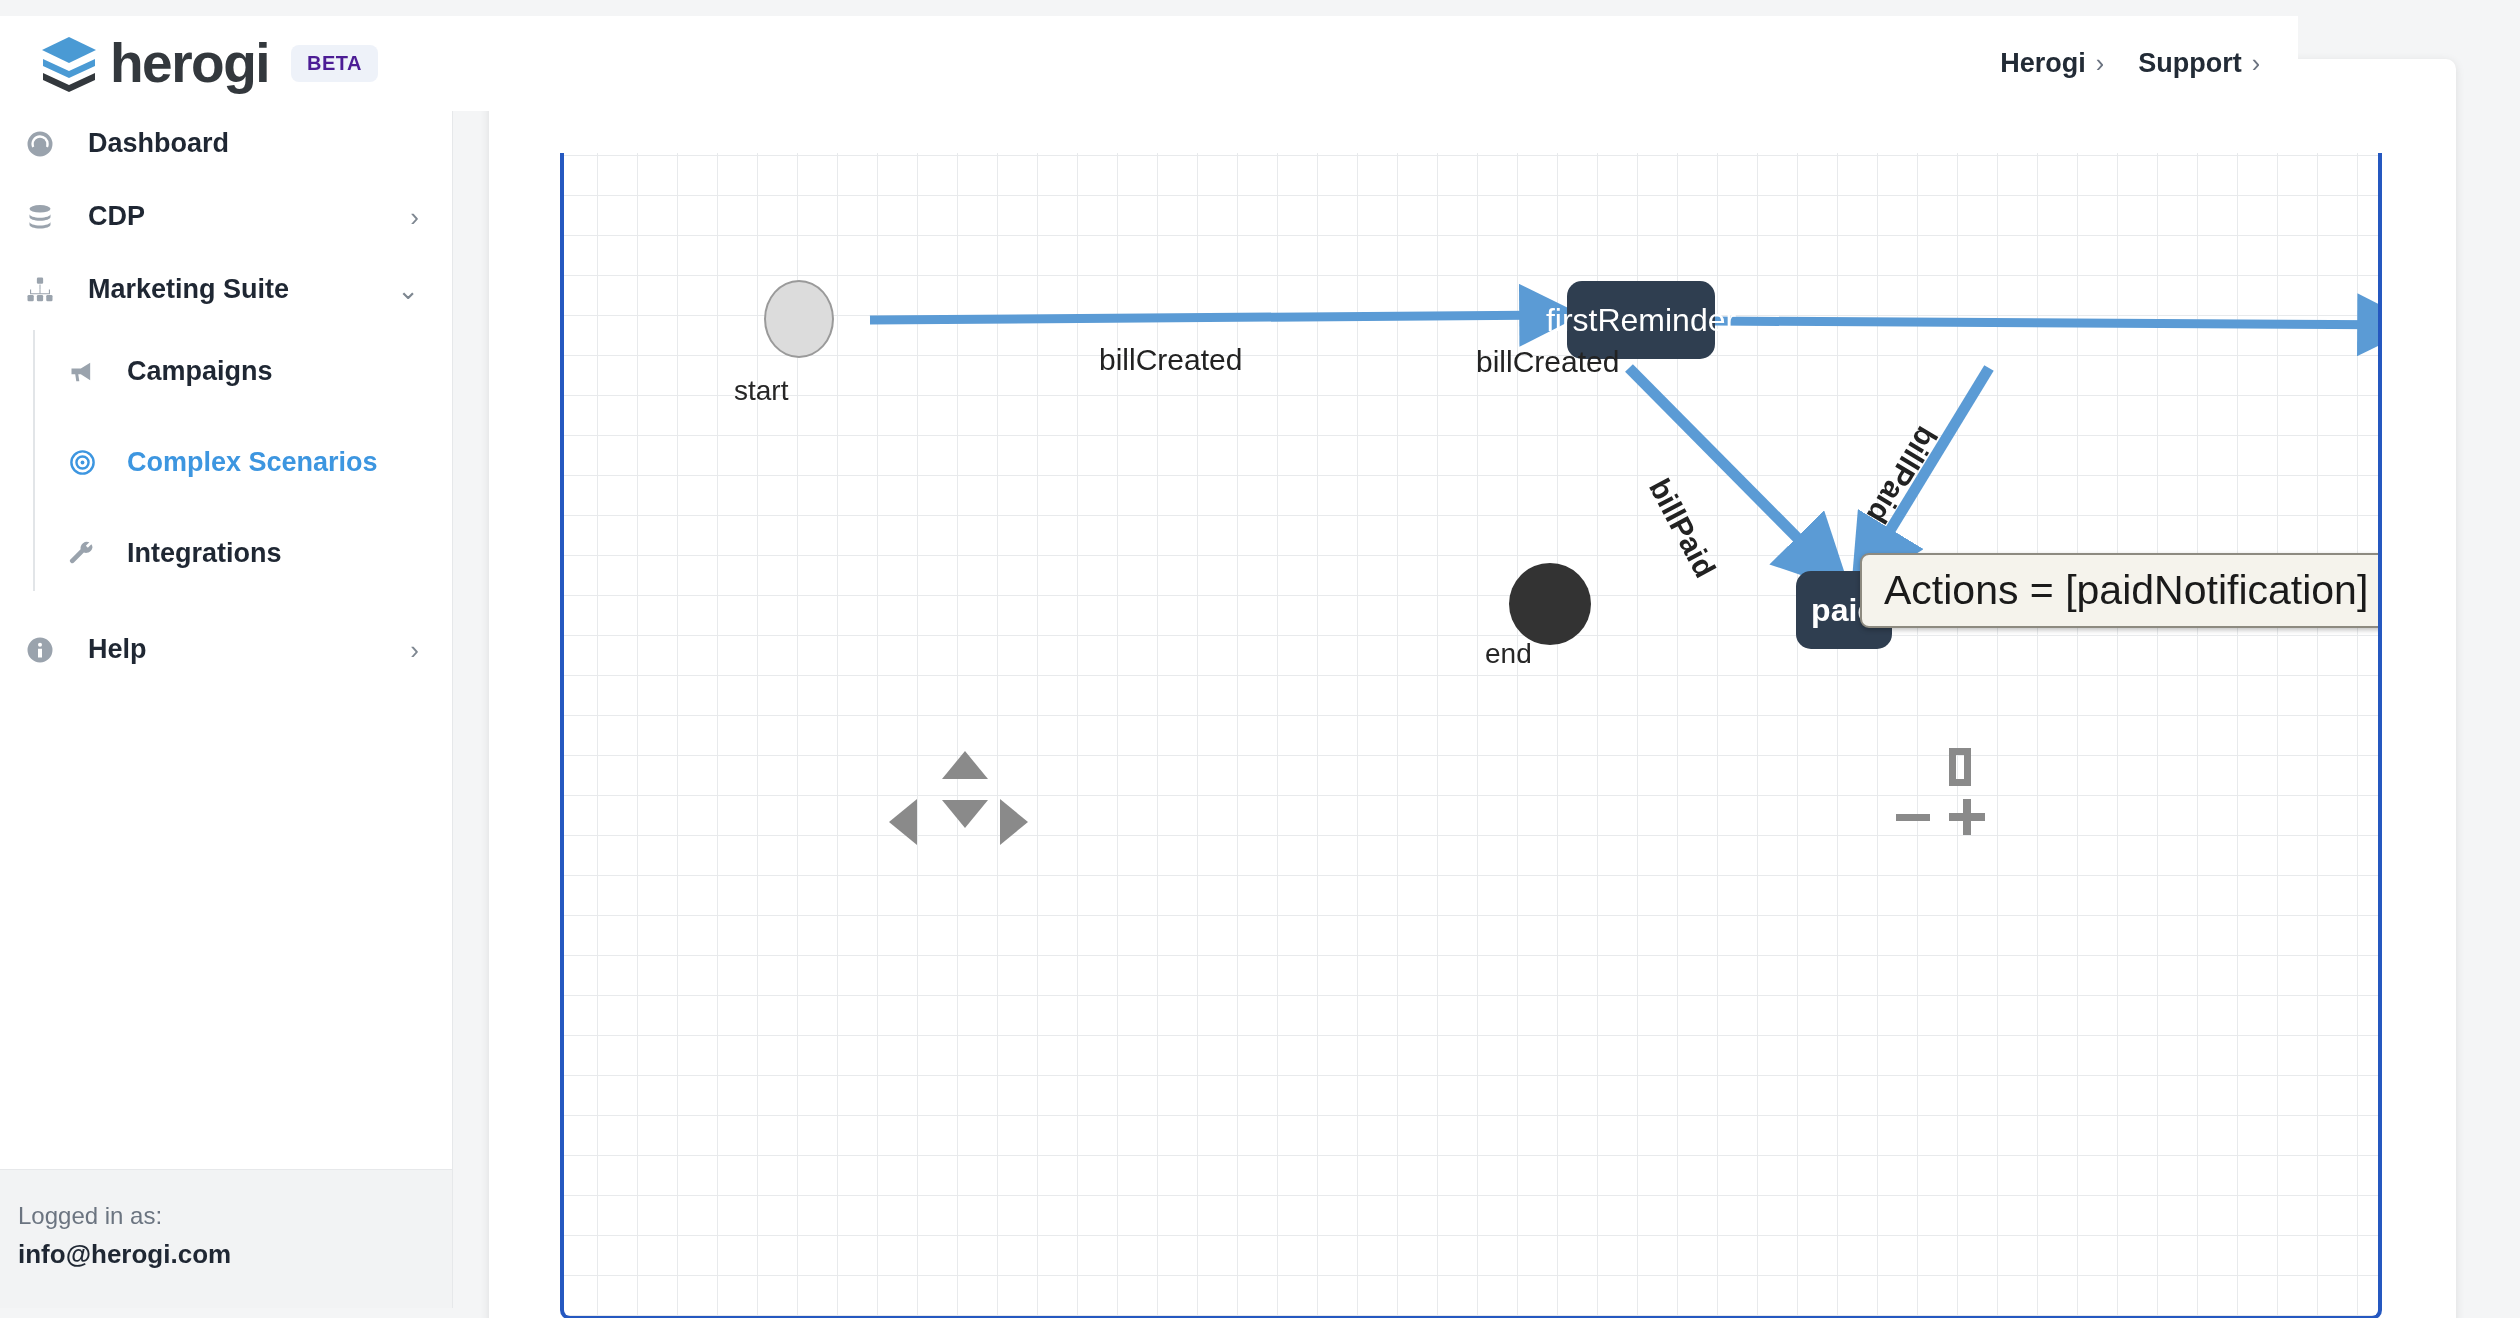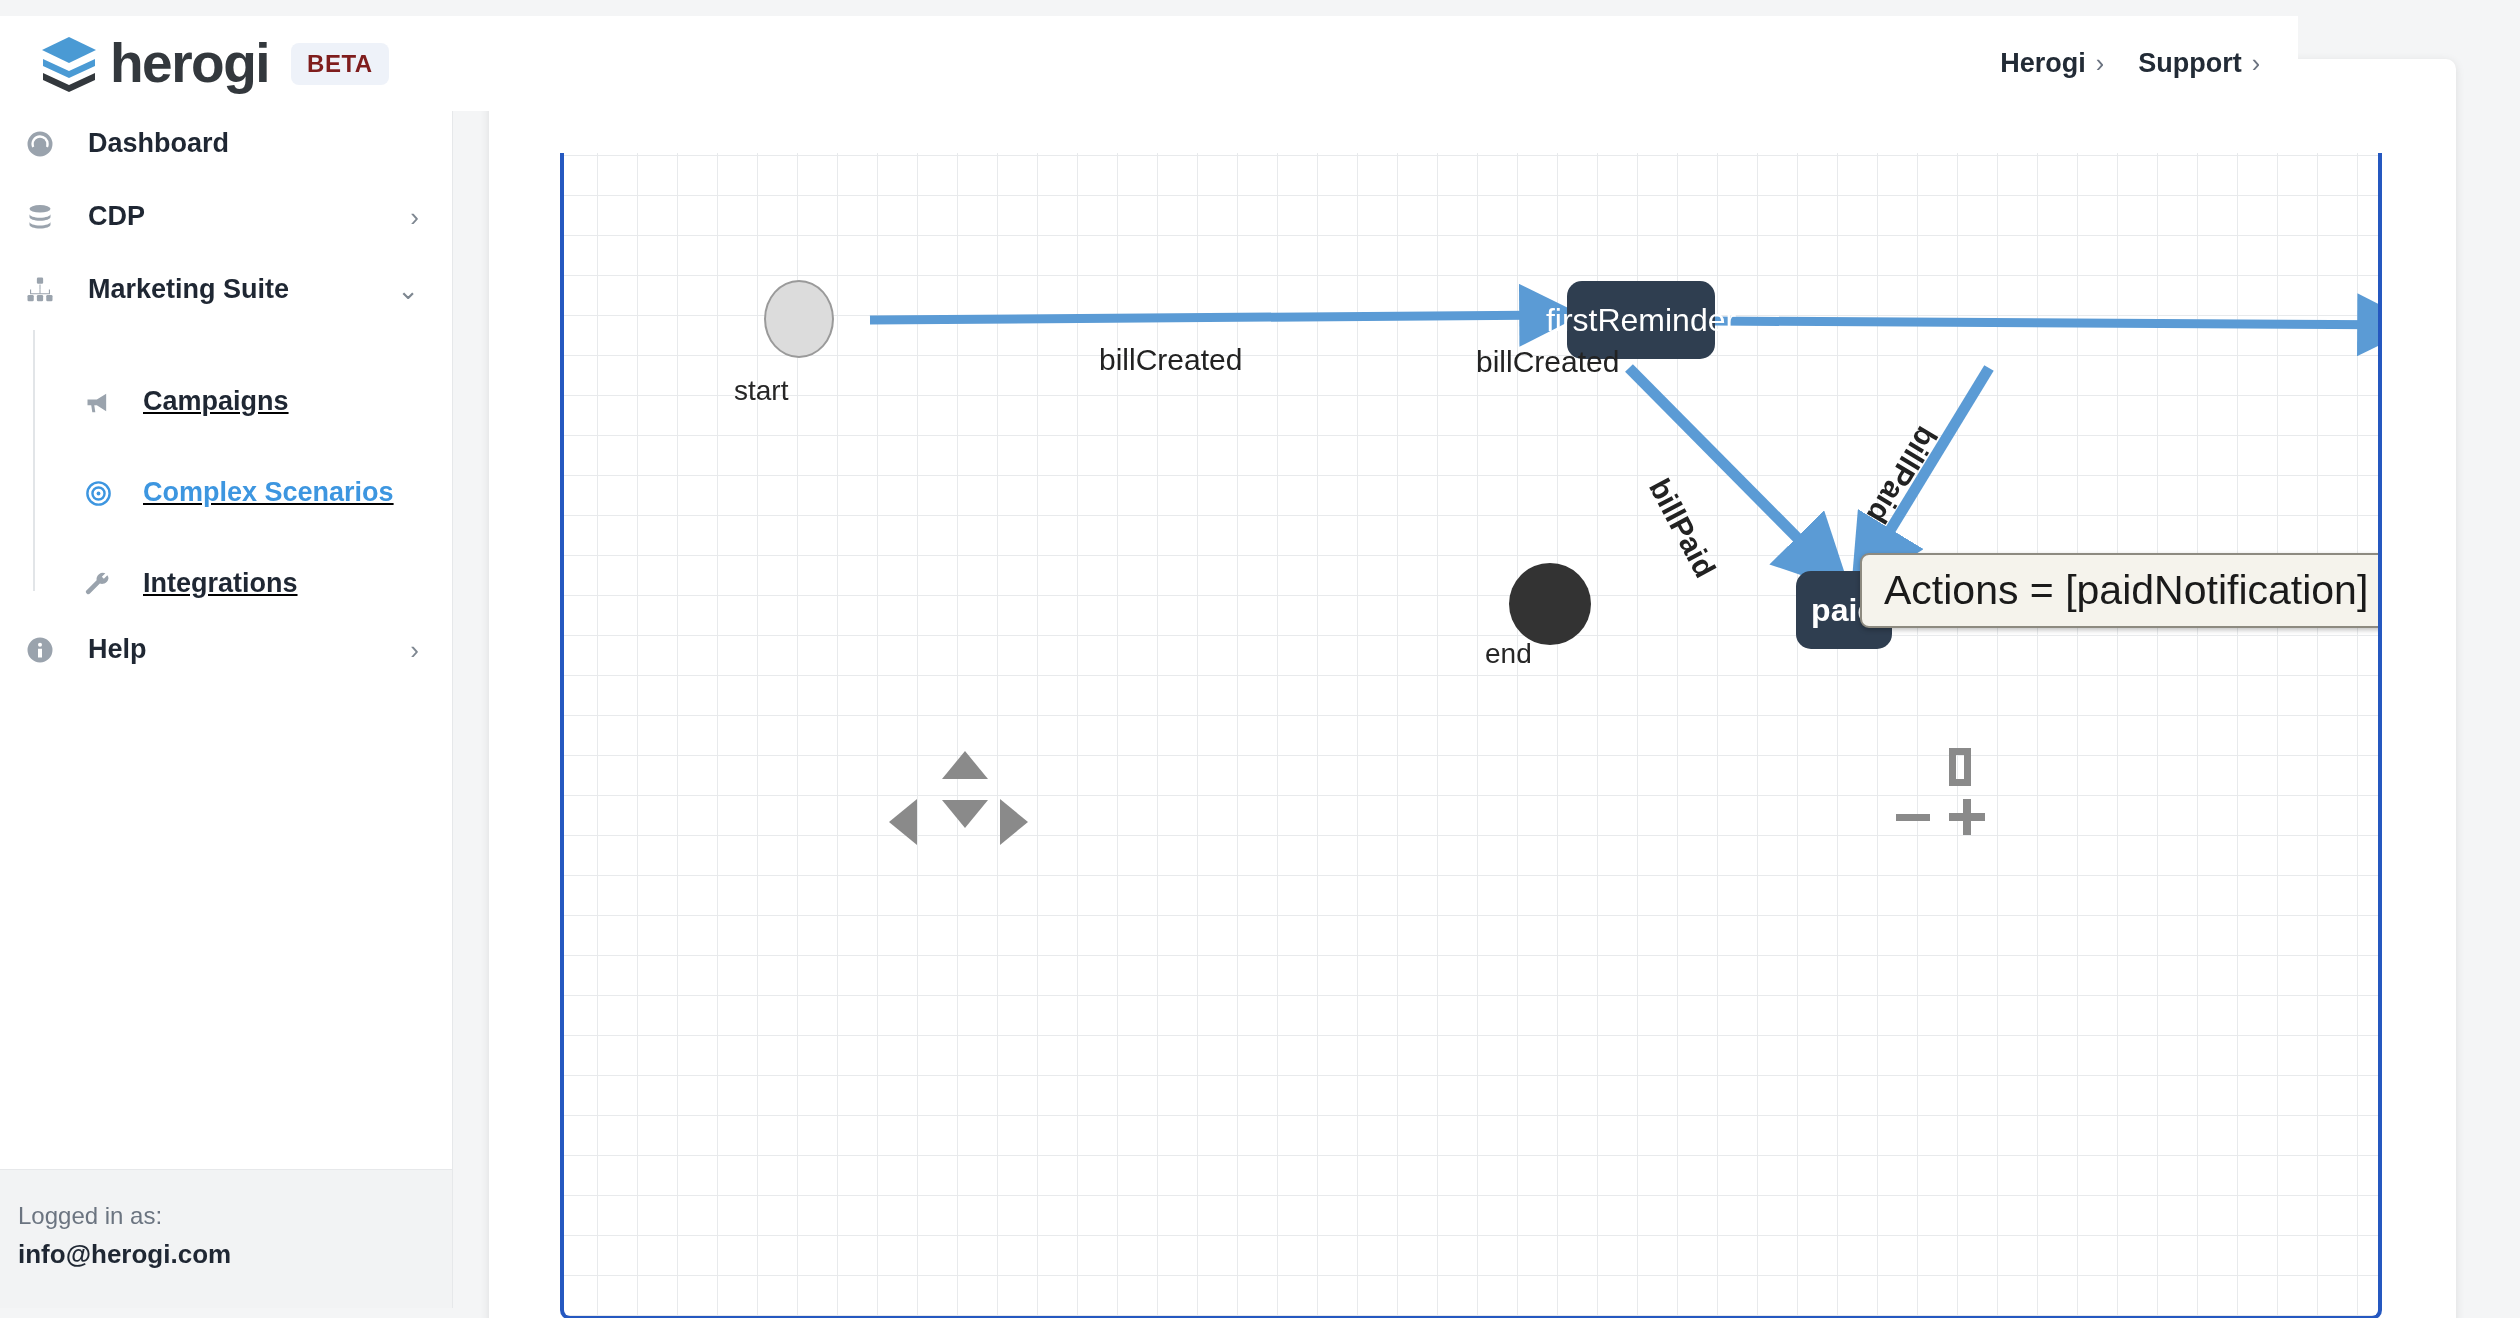--- a/index.html
+++ b/index.html
@@ -18,22 +18,22 @@
     display: flex; align-items: center;
     z-index: 20;
   }
   .brand { display: flex; align-items: center; margin-left: 38px; }
   .logo-mark { width: 62px; height: 58px; margin-right: 10px; }
   .wordmark {
     font-size: 55px; font-weight: bold; color: #33383d;
     letter-spacing: -1.5px; line-height: 1;
   }
   .beta-badge {
-    margin-left: 22px; background: #eef2f9; color: #7f1d1d;
-    font-size: 24px; font-weight: bold; letter-spacing: .5px;
+    margin-left: 22px; background: #eef2f9; color: #4c1d95;
+    font-size: 20px; font-weight: bold; letter-spacing: .5px;
     padding: 7px 16px; border-radius: 8px;
   }
   .topnav { margin-left: auto; margin-right: 38px; display: flex; align-items: center; gap: 34px; }
   .topnav-item {
     display: flex; align-items: center; gap: 10px;
     font-size: 27px; font-weight: bold; color: #222b36; cursor: pointer;
   }
   .chev-r-sm { font-size: 25px; color: #6b7380; font-weight: normal; }
 
   
@@ -60,22 +60,22 @@
   }
   .nav-row .chev {
     margin-left: auto; color: #7e8791; font-size: 26px; line-height: 1;
   }
   .sub-wrap { position: relative; padding-left: 33px; }
   .sub-wrap:before {
     content: ""; position: absolute; left: 33px; top: 4px; bottom: 8px;
     width: 2px; background: #e2e5e8;
   }
   .sub-row {
-    display: flex; align-items: flex-end; height: 91px;
-    padding-left: 44px; cursor: pointer; text-decoration: underline;
+    display: flex; align-items: center; height: 91px;
+    padding-left: 28px; cursor: pointer;
   }
   .sub-ico {
     width: 42px; display: flex; align-items: center; justify-content: center;
     color: #9aa3ad; flex: 0 0 42px;
   }
   .sub-label { font-size: 27px; font-weight: bold; color: #1f2733; margin-left: 24px; }
   .sub-row.active .sub-ico { color: #3d96e0; }
   .sub-row.active .sub-label { color: #3d96e0; }
 
   .sidebar-footer {

